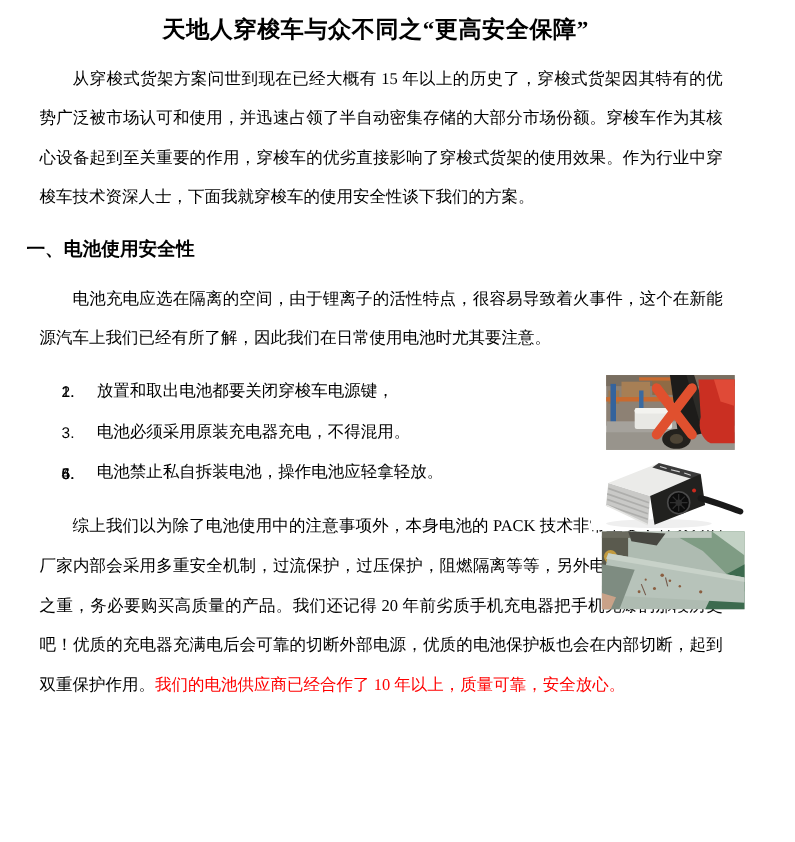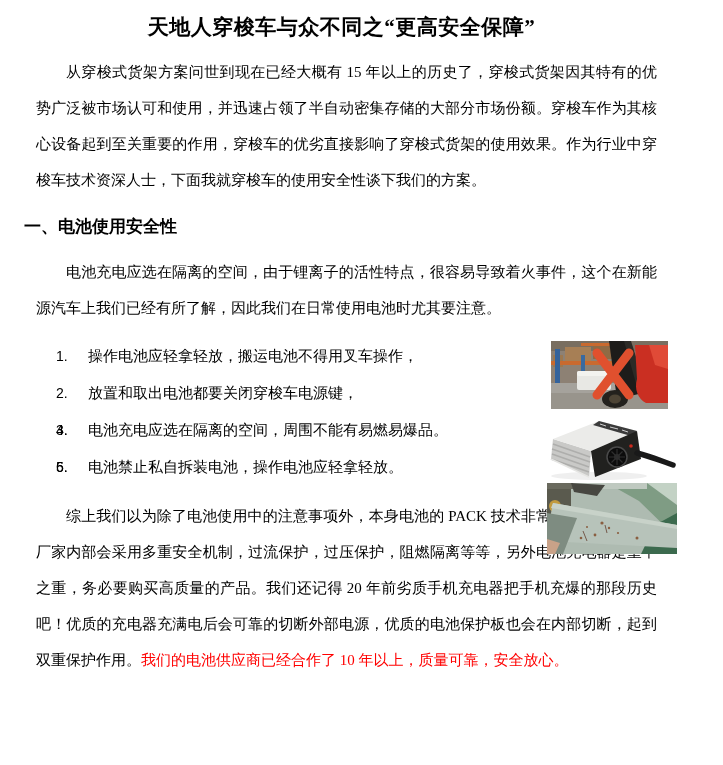--- a/index.html
+++ b/index.html
@@ -74,32 +74,31 @@
 
     <p class="body-par par-intro">从穿梭式货架方案问世到现在已经大概有 15 年以上的历史了，穿梭式货架因其特有的优势广泛被市场认可和使用，并迅速占领了半自动密集存储的大部分市场份额。穿梭车作为其核心设备起到至关重要的作用，穿梭车的优劣直接影响了穿梭式货架的使用效果。作为行业中穿梭车技术资深人士，下面我就穿梭车的使用安全性谈下我们的方案。</p>
 
     <h2 class="section-heading">一、电池使用安全性</h2>
 
     <p class="body-par par-lead">电池充电应选在隔离的空间，由于锂离子的活性特点，很容易导致着火事件，这个在新能源汽车上我们已经有所了解，因此我们在日常使用电池时尤其要注意。</p>
 
     <ul class="rule-list">
       <li>
         <span class="rule-num">1.</span>
-        <span>操作电池应轻拿轻放，搬运电池不得用叉车操作，</span>
       </li>
       <li>
         <span class="rule-num">2.</span>
         <span>放置和取出电池都要关闭穿梭车电源键，</span>
       </li>
       <li>
         <span class="rule-num">3.</span>
+        <span>电池必须采用原装充电器充电，不得混用。</span>
       </li>
       <li>
         <span class="rule-num">4.</span>
-        <span>电池充电应选在隔离的空间，周围不能有易燃易爆品。</span>
       </li>
       <li>
         <span class="rule-num">5.</span>
       </li>
       <li>
         <span class="rule-num">6.</span>
         <span>电池禁止私自拆装电池，操作电池应轻拿轻放。</span>
       </li>
     </ul>
 

